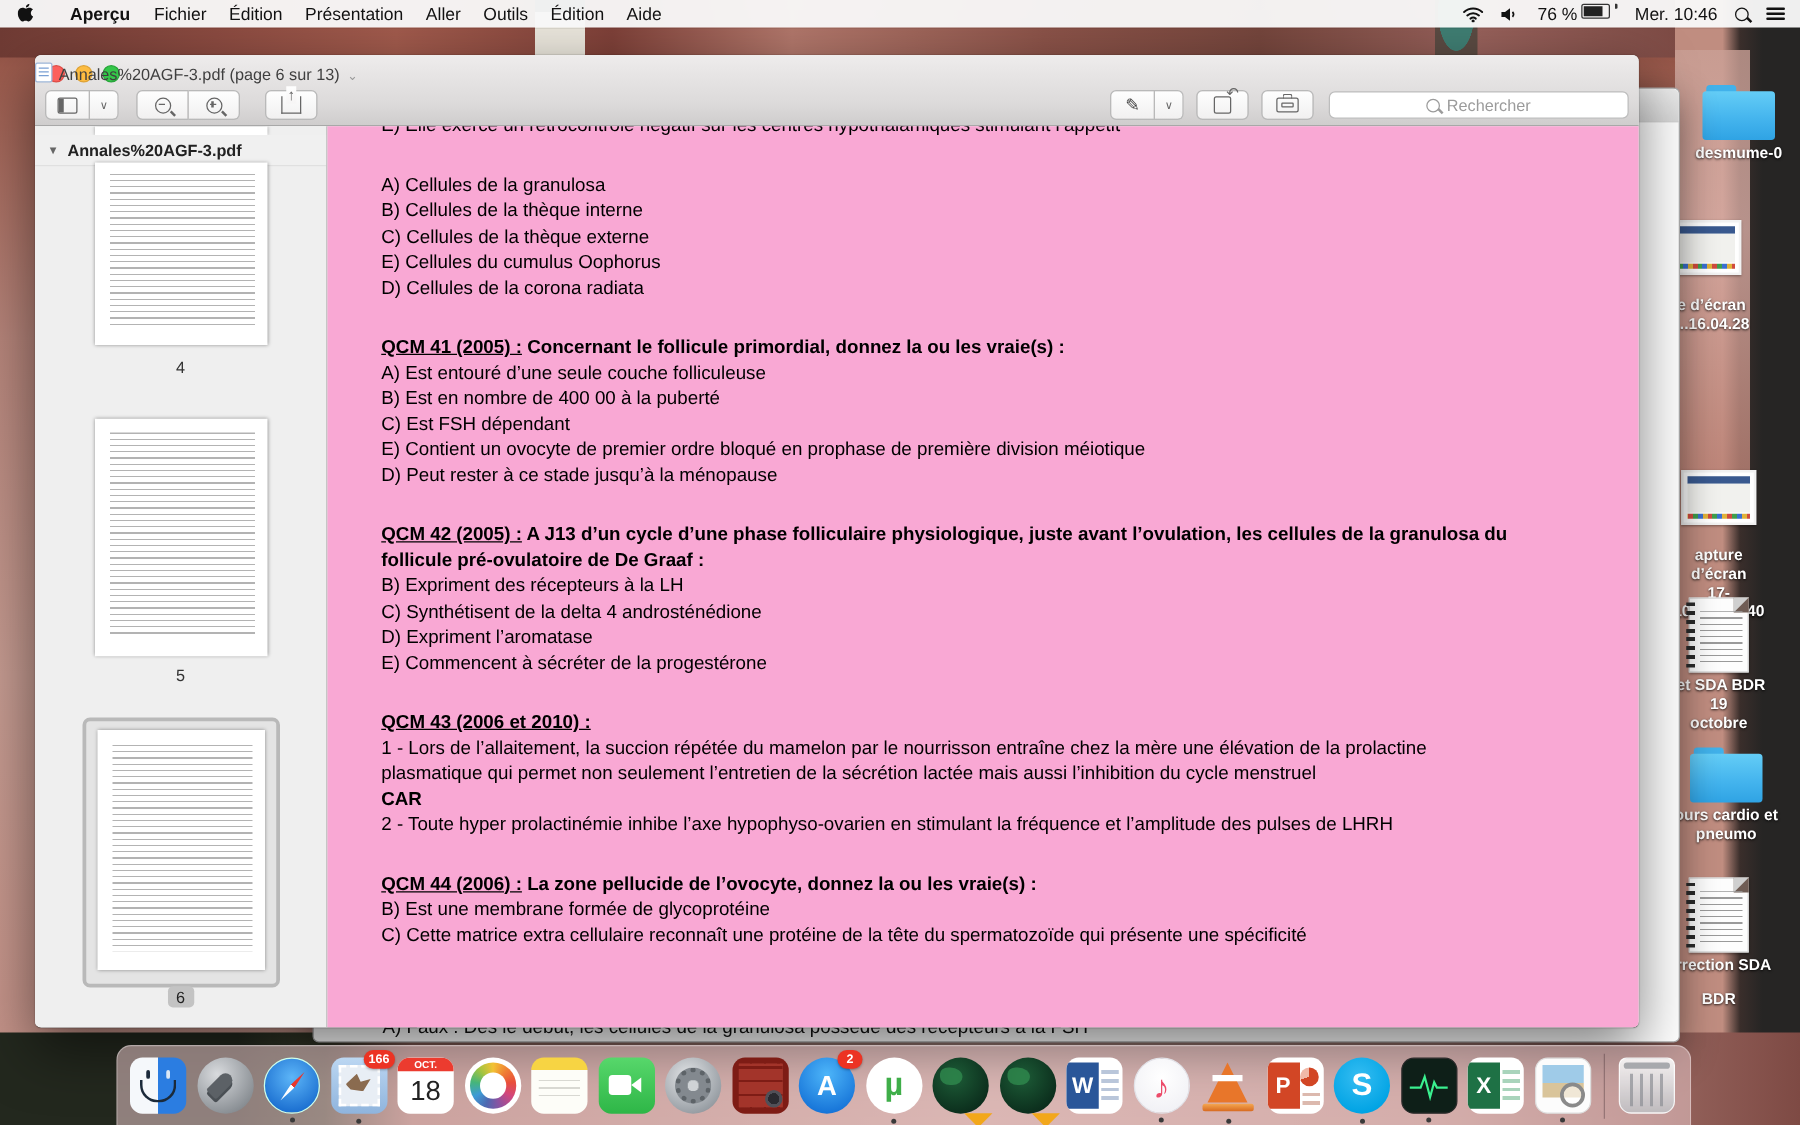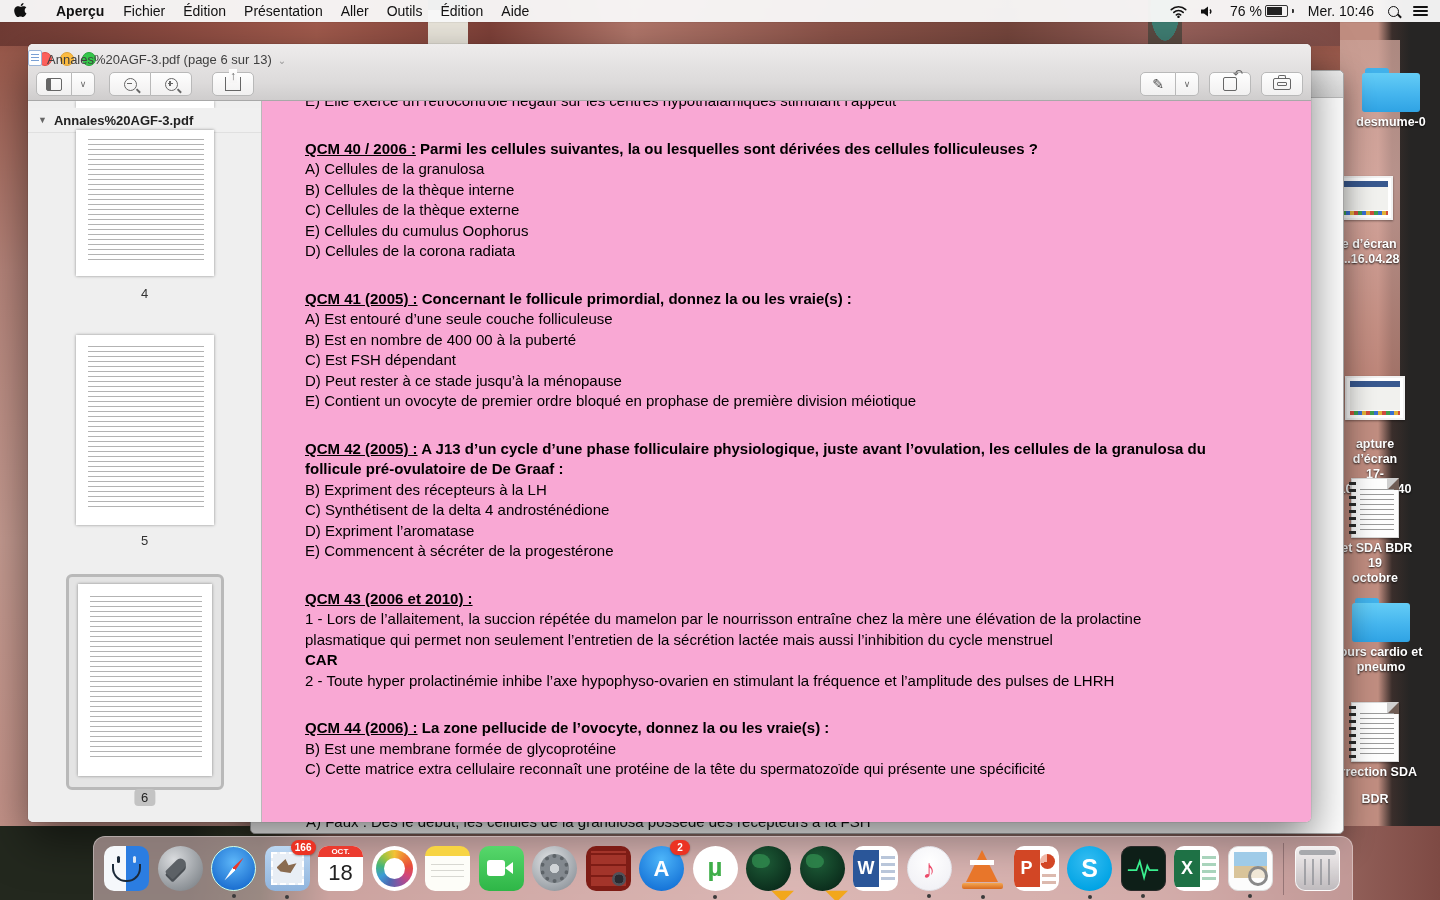--- a/index.html
+++ b/index.html
@@ -19,21 +19,21 @@
     background:linear-gradient(90deg,#23281e 0 190px,#3a3d2c 260px,#a8766c 330px,#caa29a 55%,#bb8d85 80%,#7e4a44 100%);}
 
   
   #menubar{position:absolute;left:0;top:0;width:1440px;height:22px;background:rgba(248,248,248,.96);
     display:flex;align-items:center;font-size:14px;color:#111;z-index:40;box-shadow:0 0 1px rgba(0,0,0,.3);}
   #menubar .apple{margin:0 18px 0 14px;display:flex;align-items:center;}
   #menubar .mi{padding:0 9px;white-space:nowrap;}
   #menubar .app{font-weight:bold;padding:0 10px;}
   #menubar .spacer{flex:1;}
   #menubar .right{display:flex;align-items:center;gap:14px;margin-right:12px;}
-  .batt{display:inline-flex;align-items:center;gap:3px;}
+  .batt{display:inline-flex;gap:3px;}
   .batt .shell{width:21px;height:10px;border:1px solid #333;border-radius:2px;position:relative;}
   .batt .fill{position:absolute;left:1px;top:1px;bottom:1px;width:74%;background:#222;}
   .batt .nub{width:2px;height:4px;background:#333;border-radius:0 1px 1px 0;margin-left:1px;}
   .mag{width:9px;height:9px;border:1.5px solid #111;border-radius:50%;position:relative;}
   .mag::after{content:"";position:absolute;width:5px;height:1.5px;background:#111;transform:rotate(45deg);right:-4px;bottom:-1px;}
   .nclist{display:inline-flex;flex-direction:column;gap:2px;}
   .nclist i{width:15px;height:2px;background:#111;border-radius:1px;}
 
   
   .dicon{position:absolute;width:86px;text-align:center;z-index:1;}
@@ -310,20 +310,24 @@
           <span class="tb w26">
               <span class="chevs">∨</span>
             </span>
         </span>
         <span class="tb w40">
             <span class="rotic"></span>
           </span>
         <span class="tb w40">
             <span class="toolboxic"></span>
           </span>
+        <span id="searchfield">
+          <span class="mag"></span>
+          <span>Rechercher</span>
+        </span>
       </div>
     </div>
 
     <div id="winbody">
 
       <div id="sidebar">
         <div class="sb-peek"></div>
         <div class="sb-head">
           <span class="tri">▼</span>
           <span>Annales%20AGF-3.pdf</span>
@@ -343,34 +347,33 @@
         </div>
         <div class="pnum-badge" style="top:688px;">6</div>
       </div>
 
       <div id="pdfpane">
         <div id="pdftext">
           <div class="blk">
             <div class="ln">E) Elle exerce un rétrocontrôle négatif sur les centres hypothalamiques stimulant l’appétit</div>
           </div>
           <div class="blk">
-            <div class="hd"><span class="u">QCM 40 / 2006 :</span><span> Parmi les cellules suivantes, la ou lesquelles sont dérivées des cellules folliculeuses ?</span></div>
             <div class="ln">A) Cellules de la granulosa</div>
             <div class="ln">B) Cellules de la thèque interne</div>
             <div class="ln">C) Cellules de la thèque externe</div>
             <div class="ln">E) Cellules du cumulus Oophorus</div>
             <div class="ln">D) Cellules de la corona radiata</div>
           </div>
           <div class="blk">
             <div class="hd"><span class="u">QCM 41 (2005) :</span><span> Concernant le follicule primordial, donnez la ou les vraie(s) :</span></div>
             <div class="ln">A) Est entouré d’une seule couche folliculeuse</div>
             <div class="ln">B) Est en nombre de 400 00 à la puberté</div>
             <div class="ln">C) Est FSH dépendant</div>
+            <div class="ln">E) Contient un ovocyte de premier ordre bloqué en prophase de première division méiotique</div>
             <div class="ln">D) Peut rester à ce stade jusqu’à la ménopause</div>
-            <div class="ln">E) Contient un ovocyte de premier ordre bloqué en prophase de première division méiotique</div>
           </div>
           <div class="blk">
             <div class="hd"><span class="u">QCM 42 (2005) :</span><span> A J13 d’un cycle d’une phase folliculaire physiologique, juste avant l’ovulation, les cellules de la granulosa du follicule pré-ovulatoire de De Graaf :</span></div>
             <div class="ln">B) Expriment des récepteurs à la LH</div>
             <div class="ln">C) Synthétisent de la delta 4 androsténédione</div>
             <div class="ln">D) Expriment l’aromatase</div>
             <div class="ln">E) Commencent à sécréter de la progestérone</div>
           </div>
           <div class="blk">
             <div class="hd"><span class="u">QCM 43 (2006 et 2010) :</span></div>

